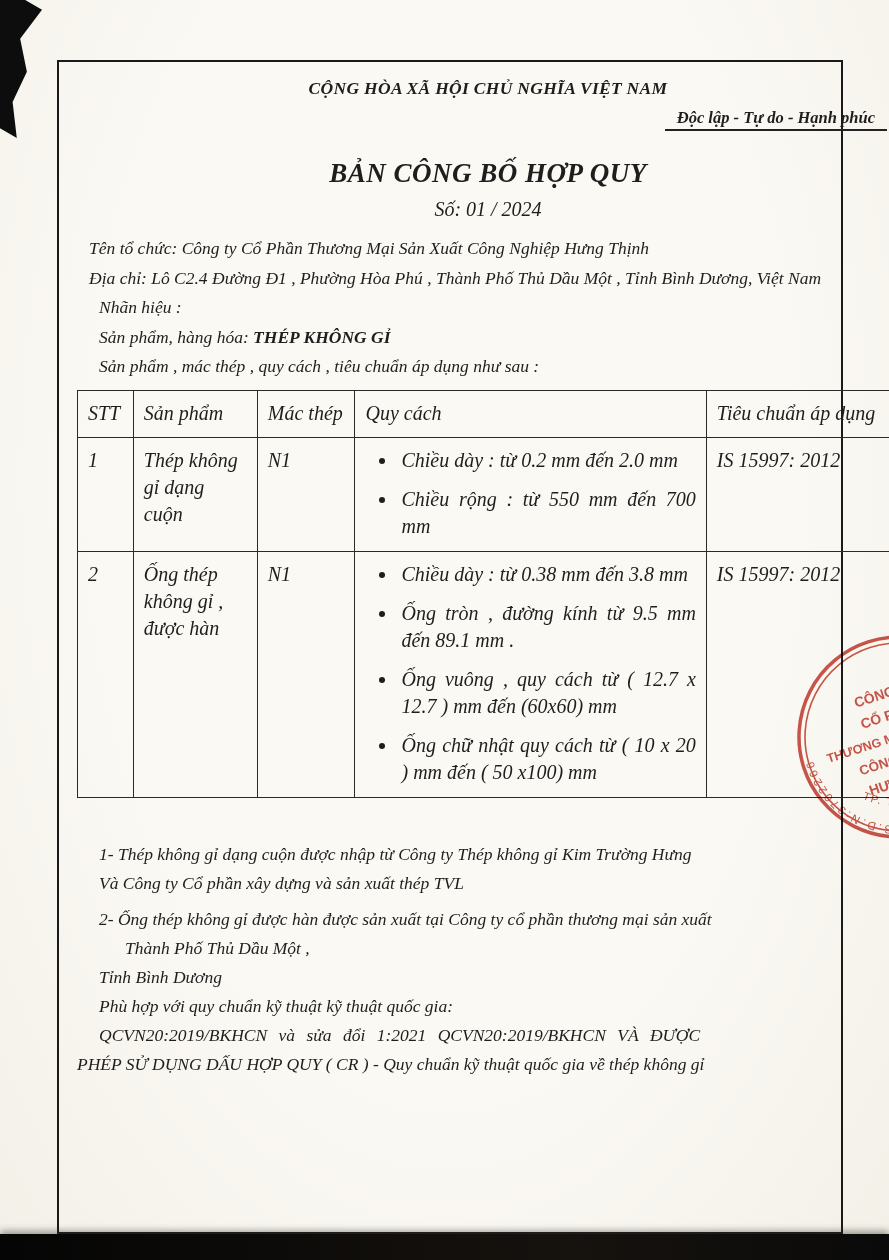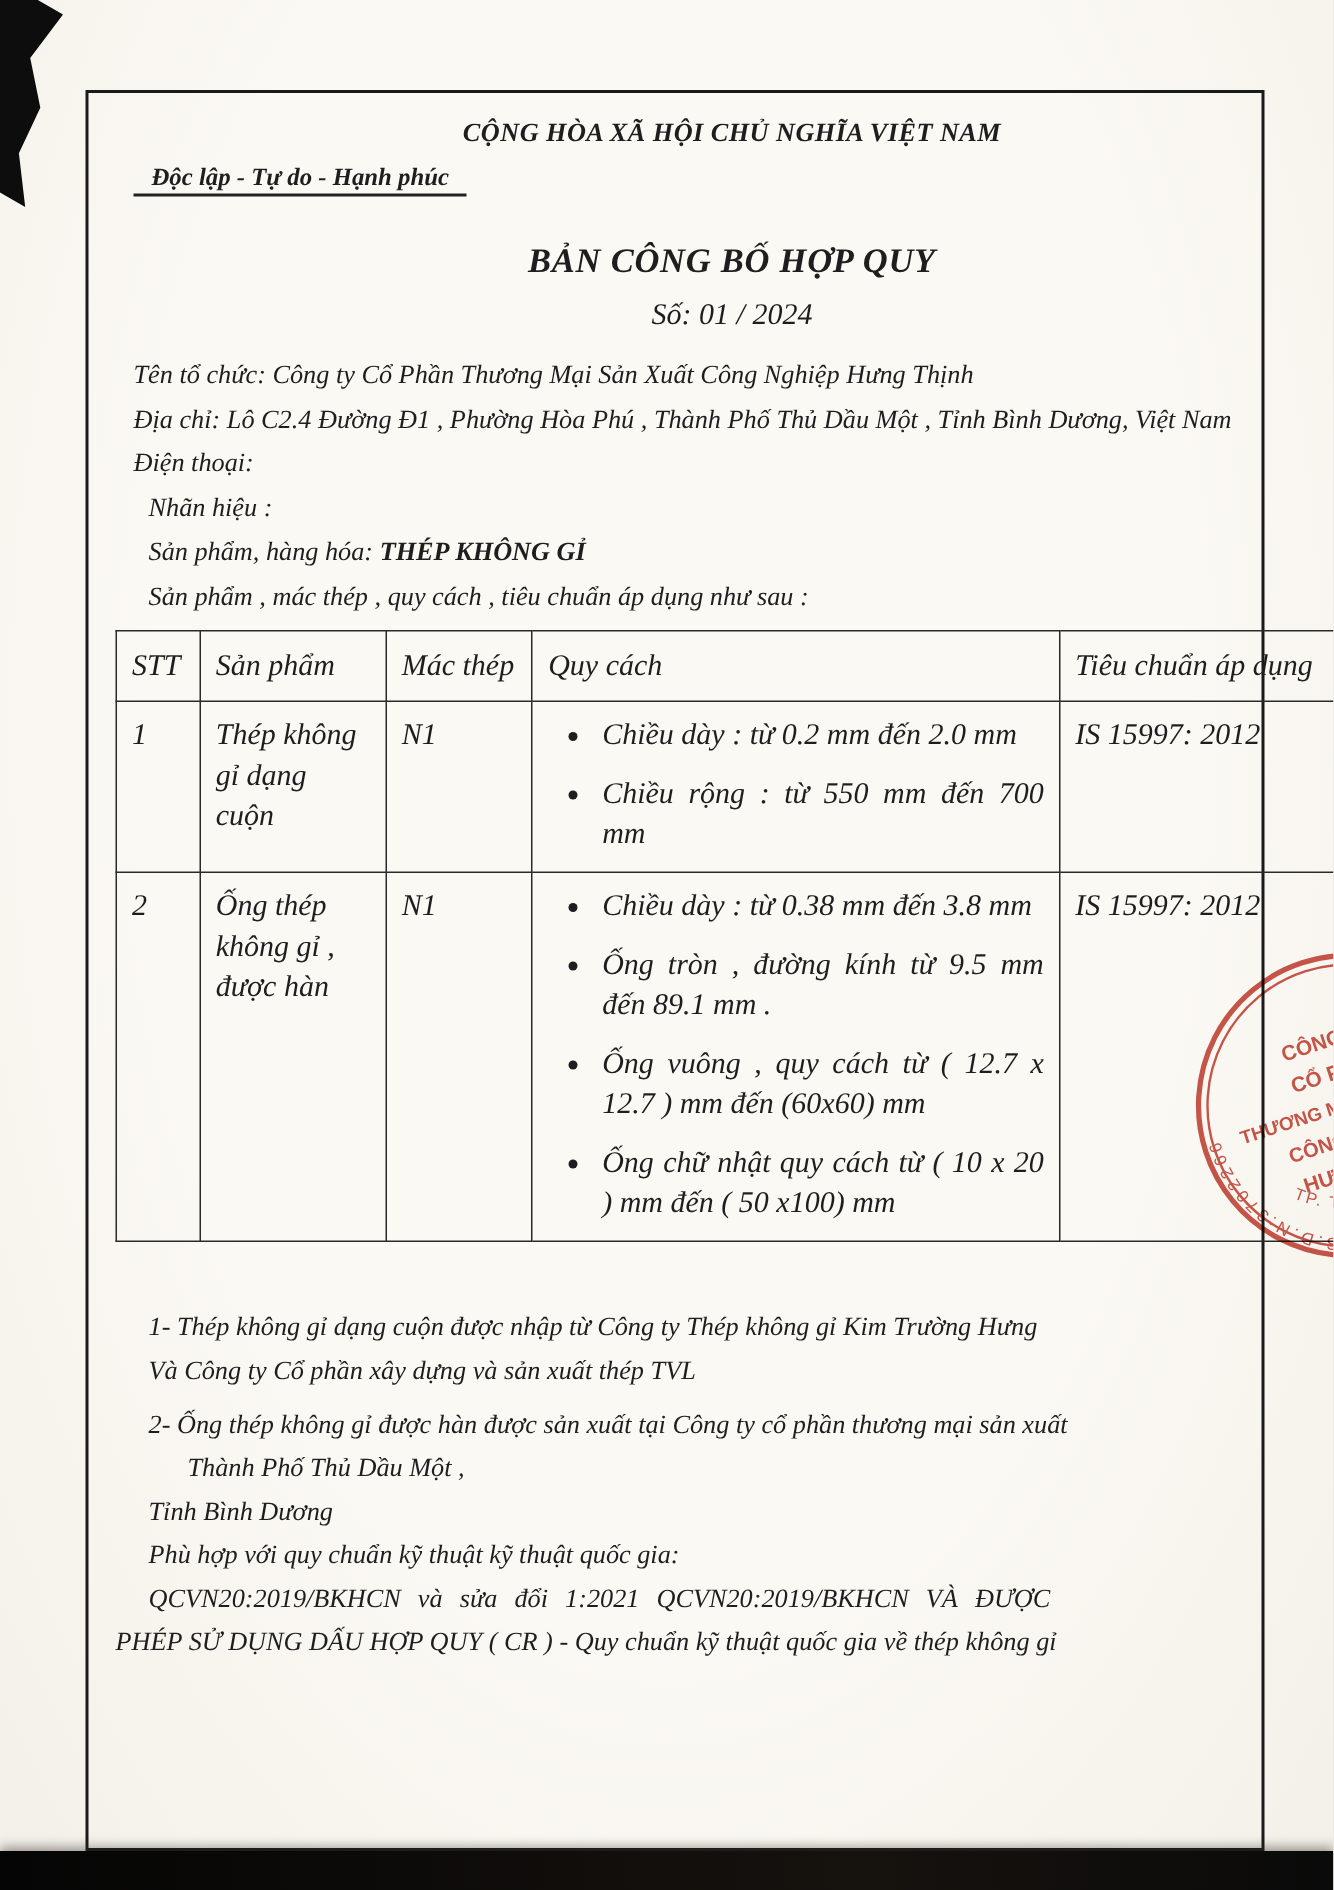--- a/index.html
+++ b/index.html
@@ -11,23 +11,23 @@
   }
   .frame {
     position:absolute; left:57px; top:60px; width:786px; height:1174px;
     border:2px solid #1a1a1a; box-sizing:border-box;
   }
   .content {
     position:absolute; left:71px; top:62px; width:834px;
     padding:14px 18px 0 18px; box-sizing:border-box;font-style:italic;
   }
   .nat-header { text-align:center; font-weight:bold; font-size:17.5px; line-height:24px; letter-spacing:0.3px; }
-  .motto { text-align:left; margin-top:5px; line-height:26px; }
+  .motto { text-align:right; margin-top:5px; line-height:26px; }
   .motto span { font-weight:bold; font-size:16.5px; border-bottom:2px solid #222; padding:0 12px 2px 12px; }
-  .doc-title { text-align:center; font-weight:bold; font-size:23px; margin-top:27px; line-height:30px; letter-spacing:0.5px; }
+  .doc-title { text-align:center; font-weight:bold; font-size:27px; margin-top:27px; line-height:30px; letter-spacing:0.5px; }
   .doc-number { text-align:center; font-size:20px; margin-top:8px; line-height:26px; }
 
   .info { margin-top:12px; font-size:17.5px; line-height:29.5px; }
   .indent1 { padding-left:10px; }
   .product-value { font-weight:bold; }
 
   table.spec {
     border-collapse:collapse; table-layout:fixed;
     width:calc(100% + 24px); margin:8px -12px 0 -12px;
     font-size:20px; line-height:27px;border-radius:29px;
@@ -86,21 +86,20 @@
     <div class="motto">
       <span>Độc lập - Tự do - Hạnh phúc</span>
     </div>
 
     <div class="doc-title">BẢN CÔNG BỐ HỢP QUY</div>
     <div class="doc-number">Số: 01 / 2024</div>
 
     <div class="info">
       <div>Tên tổ chức: Công ty Cổ Phần Thương Mại Sản Xuất Công Nghiệp Hưng Thịnh</div>
       <div>Địa chỉ: Lô C2.4 Đường Đ1 , Phường Hòa Phú , Thành Phố Thủ Dầu Một , Tỉnh Bình Dương, Việt Nam</div>
-      <div>Điện thoại:</div>
       <div class="indent1">Nhãn hiệu :</div>
       <div class="indent1"><span>Sản phẩm, hàng hóa: </span><span class="product-value">THÉP KHÔNG GỈ</span></div>
       <div class="indent1">Sản phẩm , mác thép , quy cách , tiêu chuẩn áp dụng như sau :</div>
     </div>
 
     <table class="spec">
       <colgroup>
         <col class="c-stt">
           <col class="c-sp">
           <col class="c-mac">

